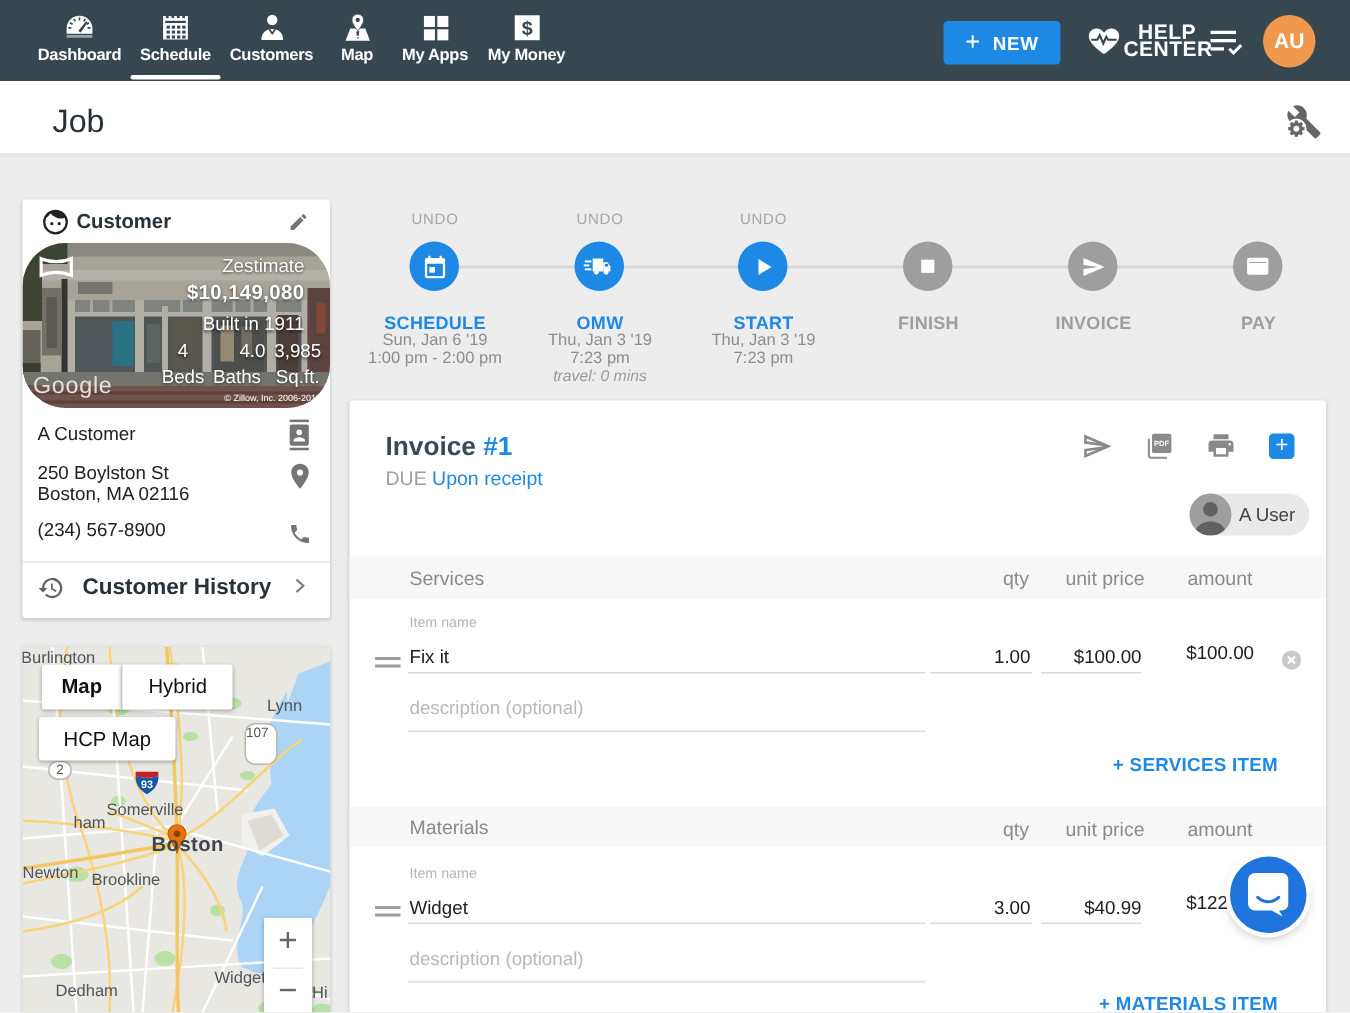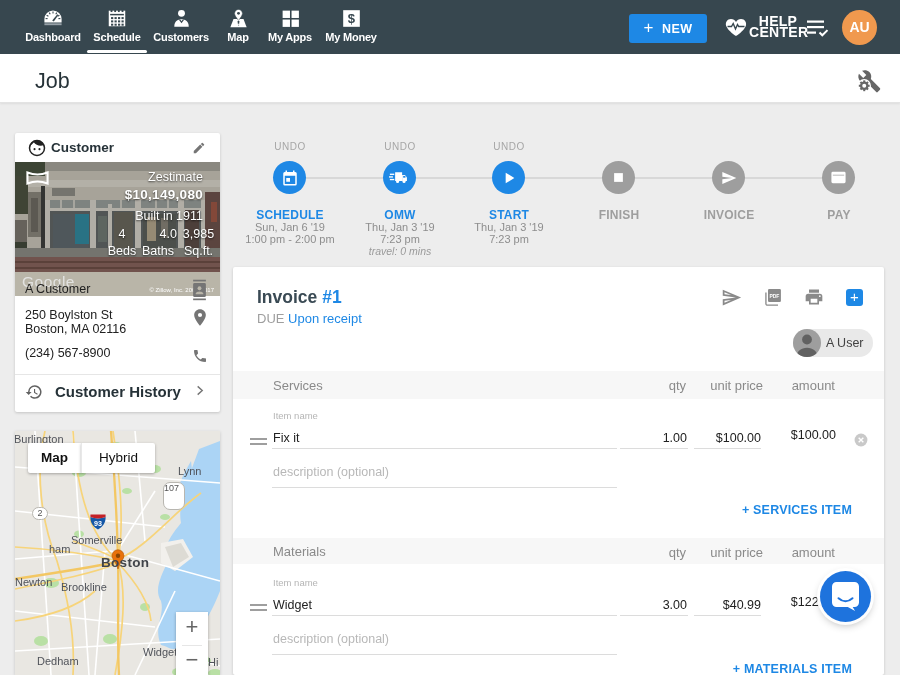--- a/index.html
+++ b/index.html
@@ -18,21 +18,21 @@
 #helpcenter { position:absolute; left:749px; top:16px; width:58px; color:#fff; font-size:14px; font-weight:bold; text-align:center; line-height:11px; letter-spacing:0.3px; }
 #avatar { position:absolute; left:842px; top:10px; width:35px; height:35px; border-radius:50%; background:#f0994e; color:#fff; font-size:14px; font-weight:bold; text-align:center; line-height:35px; }
 
 
 #jobbar { position:absolute; left:0; top:54px; width:900px; height:49px; background:#fff; border-bottom:1px solid #e3e3e3; box-shadow:0 1px 2px rgba(0,0,0,0.07); z-index:4; }
 #jobtitle { position:absolute; left:35px; top:15px; font-size:21.5px; color:#263238; }
 
 
 #custcard { position:absolute; left:15px; top:133px; width:205px; height:279px; background:#fff; border-radius:2px; box-shadow:0 1px 3px rgba(0,0,0,0.18); }
 #custtitle { position:absolute; left:36px; top:7px; font-size:13.5px; font-weight:bold; color:#263238; }
-#photo { position:absolute; left:0; top:29px; width:205px; height:134px; overflow:hidden; background:#b9b5a8; }
+#photo { position:absolute; left:0; top:29px; width:205px; height:110px; overflow:hidden; background:#b9b5a8;border-radius:29px; }
 .ov { position:absolute; color:#fff; text-shadow:0 1px 2px rgba(0,0,0,0.65); text-align:right; right:8px; white-space:nowrap; }
 .infotxt { position:absolute; color:#212121; font-size:12.5px; }
 
 
 #mapcard { position:absolute; left:15px; top:431px; width:205px; height:244px; background:#e8e6e1; box-shadow:0 1px 3px rgba(0,0,0,0.18); overflow:hidden; }
 .mapbtn { position:absolute; background:#fff; box-shadow:0 1px 3px rgba(0,0,0,0.3); color:#111; text-align:center; z-index:3; }
 .maplabel { position:absolute; color:#50535a; font-size:11px; white-space:nowrap; z-index:2; }
 
 
 #timeline { position:absolute; left:238px; top:120px; width:646px; height:140px; }
@@ -379,20 +379,21 @@
     <div class="maplabel" style="left:1px;top:112px;padding-left:33px;">ham</div>
     <div class="maplabel" style="left:86px;top:124px;font-size:13.5px;font-weight:bold;color:#41444a;letter-spacing:0.3px;">Boston</div>
     <div class="maplabel" style="left:0px;top:145px;">Newton</div>
     <div class="maplabel" style="left:46px;top:150px;">Brookline</div>
     <div class="maplabel" style="left:128px;top:215px;">Widget</div>
     <div class="maplabel" style="left:22px;top:224px;">Dedham</div>
     <div class="maplabel" style="left:193px;top:225px;">Hi</div>
 
     <div class="mapbtn" style="left:13px;top:12px;width:53px;height:30px;font-size:13.5px;font-weight:bold;line-height:30px;border-radius:2px 0 0 2px;">Map</div>
     <div class="mapbtn" style="left:66px;top:12px;width:74px;height:30px;font-size:13.5px;line-height:30px;border-radius:0 2px 2px 0;border-left:1px solid #e8e8e8;">Hybrid</div>
+    <div class="mapbtn" style="left:11px;top:47px;width:91px;height:29px;font-size:13.5px;line-height:29px;border-radius:2px;">HCP Map</div>
 
     <div style="position:absolute;left:161px;top:181px;width:32px;height:70px;background:#fff;box-shadow:0 1px 3px rgba(0,0,0,0.3);z-index:3;">
       <div style="position:absolute;left:0;top:0;width:32px;height:32px;color:#666;font-size:22px;text-align:center;line-height:30px;">+</div>
       <div style="position:absolute;left:6px;top:33px;width:20px;height:1px;background:#e6e6e6;"></div>
       <div style="position:absolute;left:0;top:34px;width:32px;height:32px;color:#666;font-size:22px;text-align:center;line-height:28px;">−</div>
     </div>
   </div>
 
   <div id="timeline">
     <div class="tl-line" style="left:52px;width:550px;"></div>

